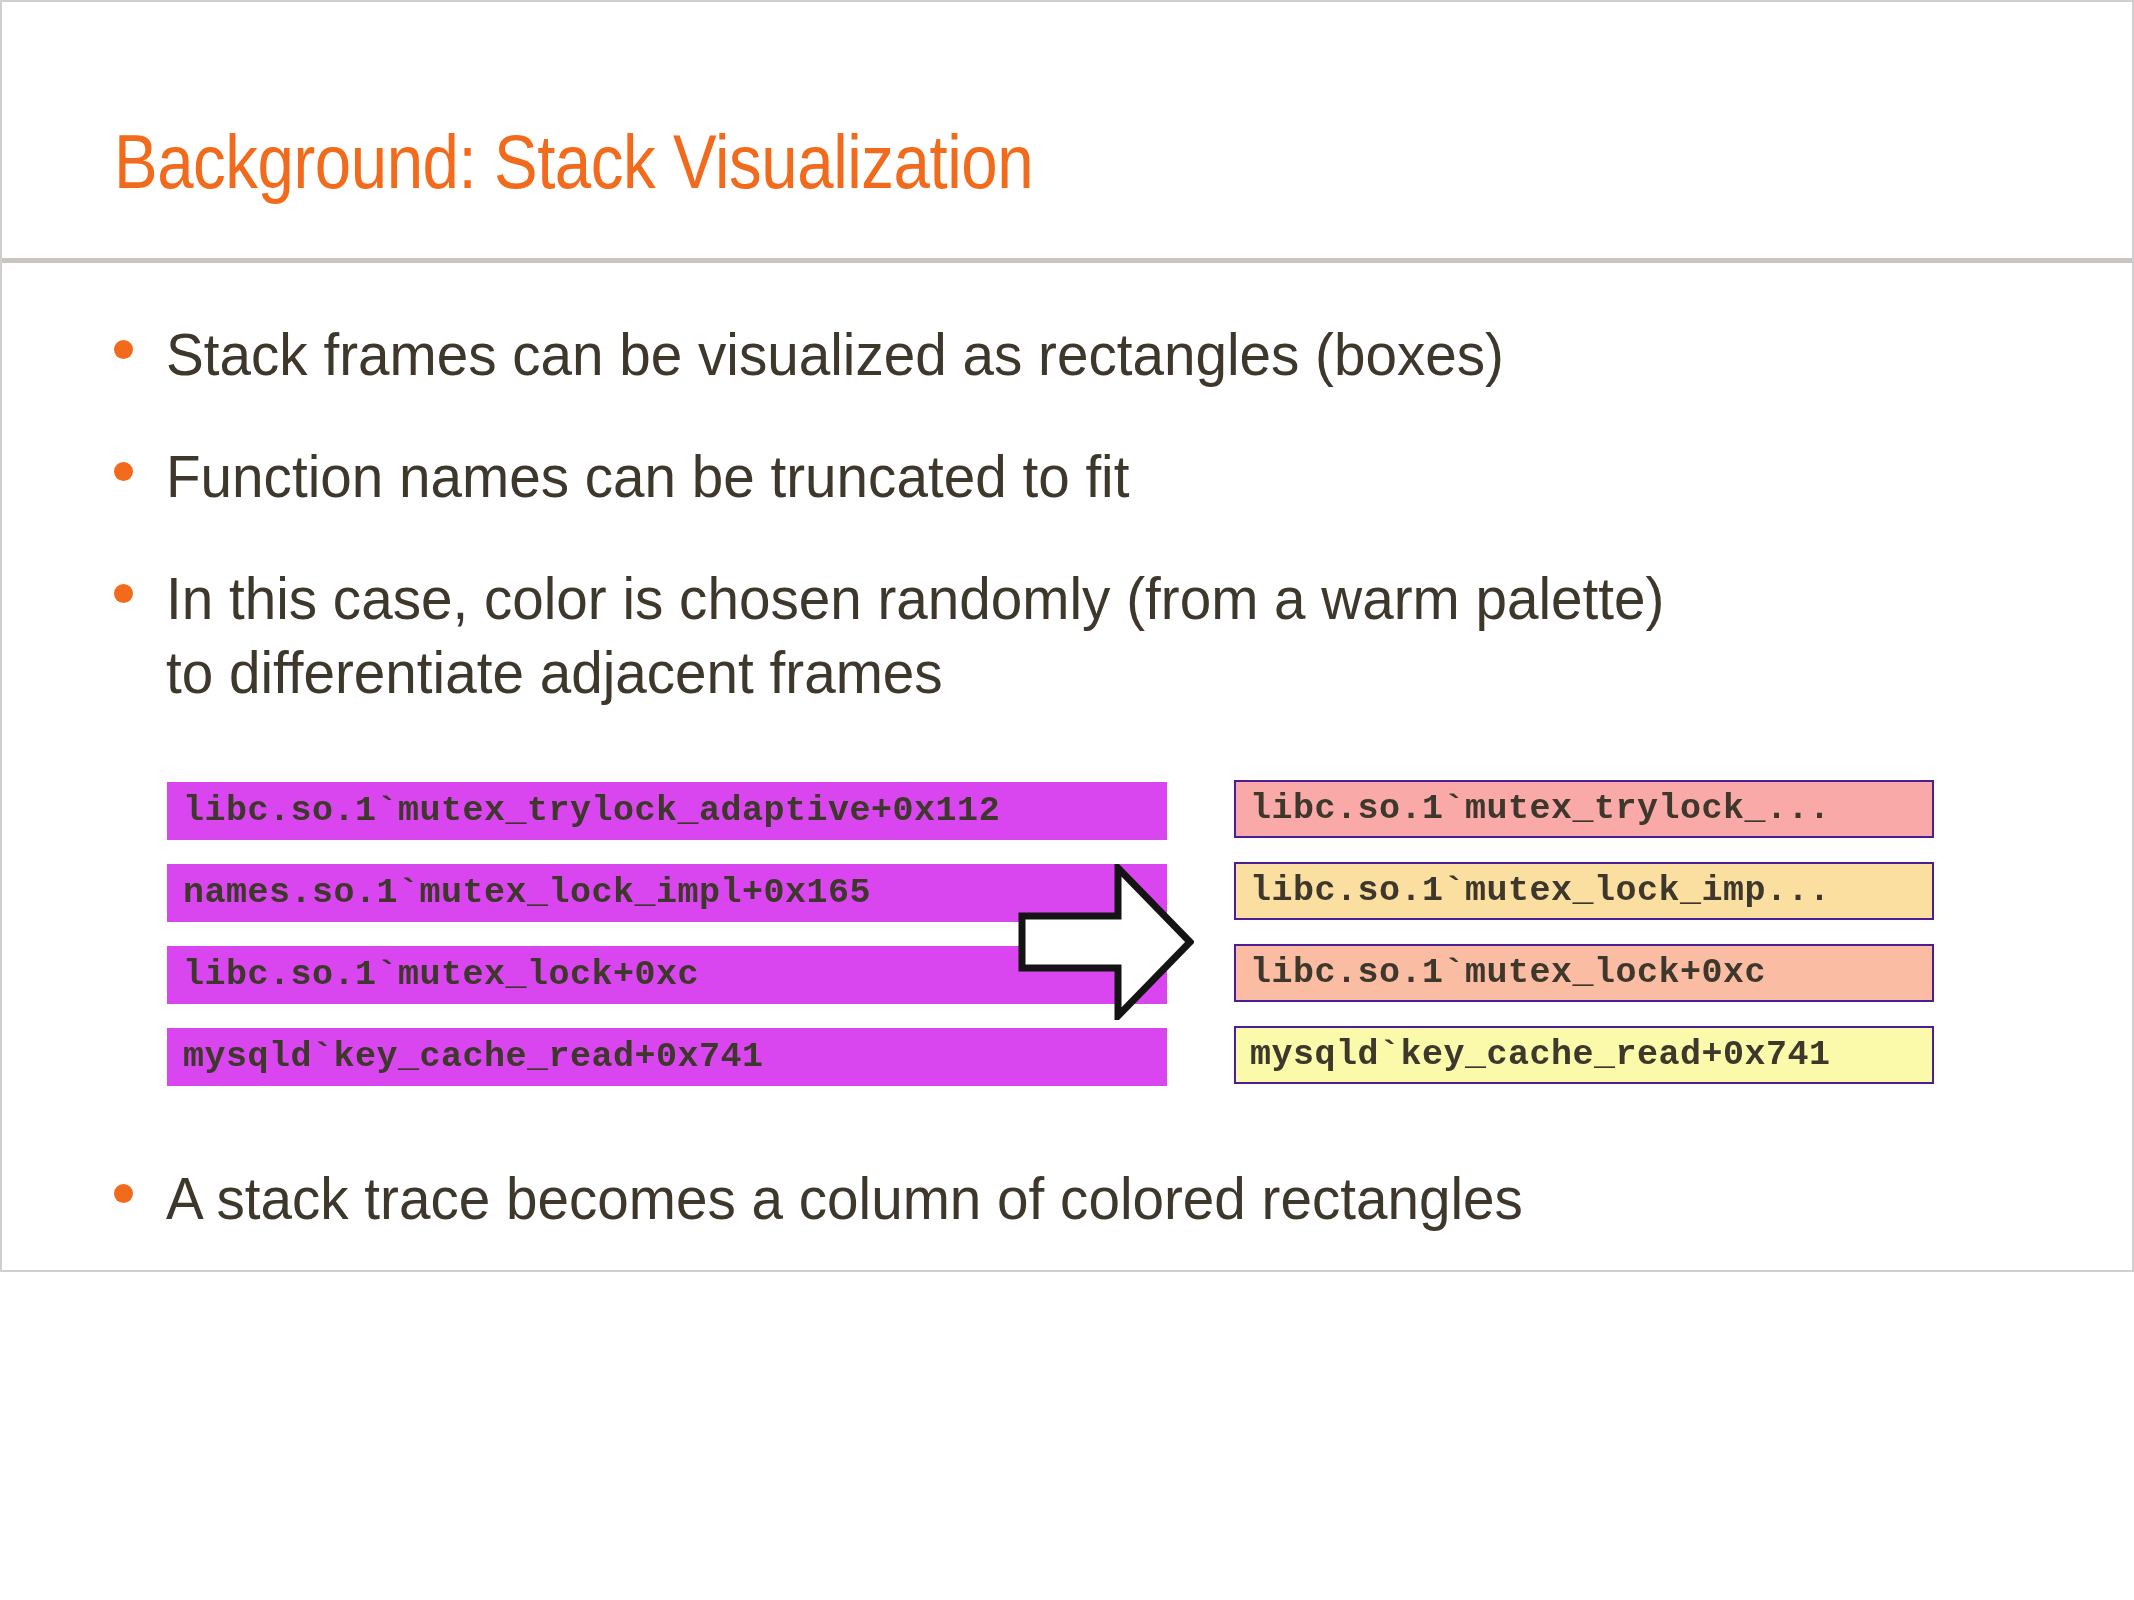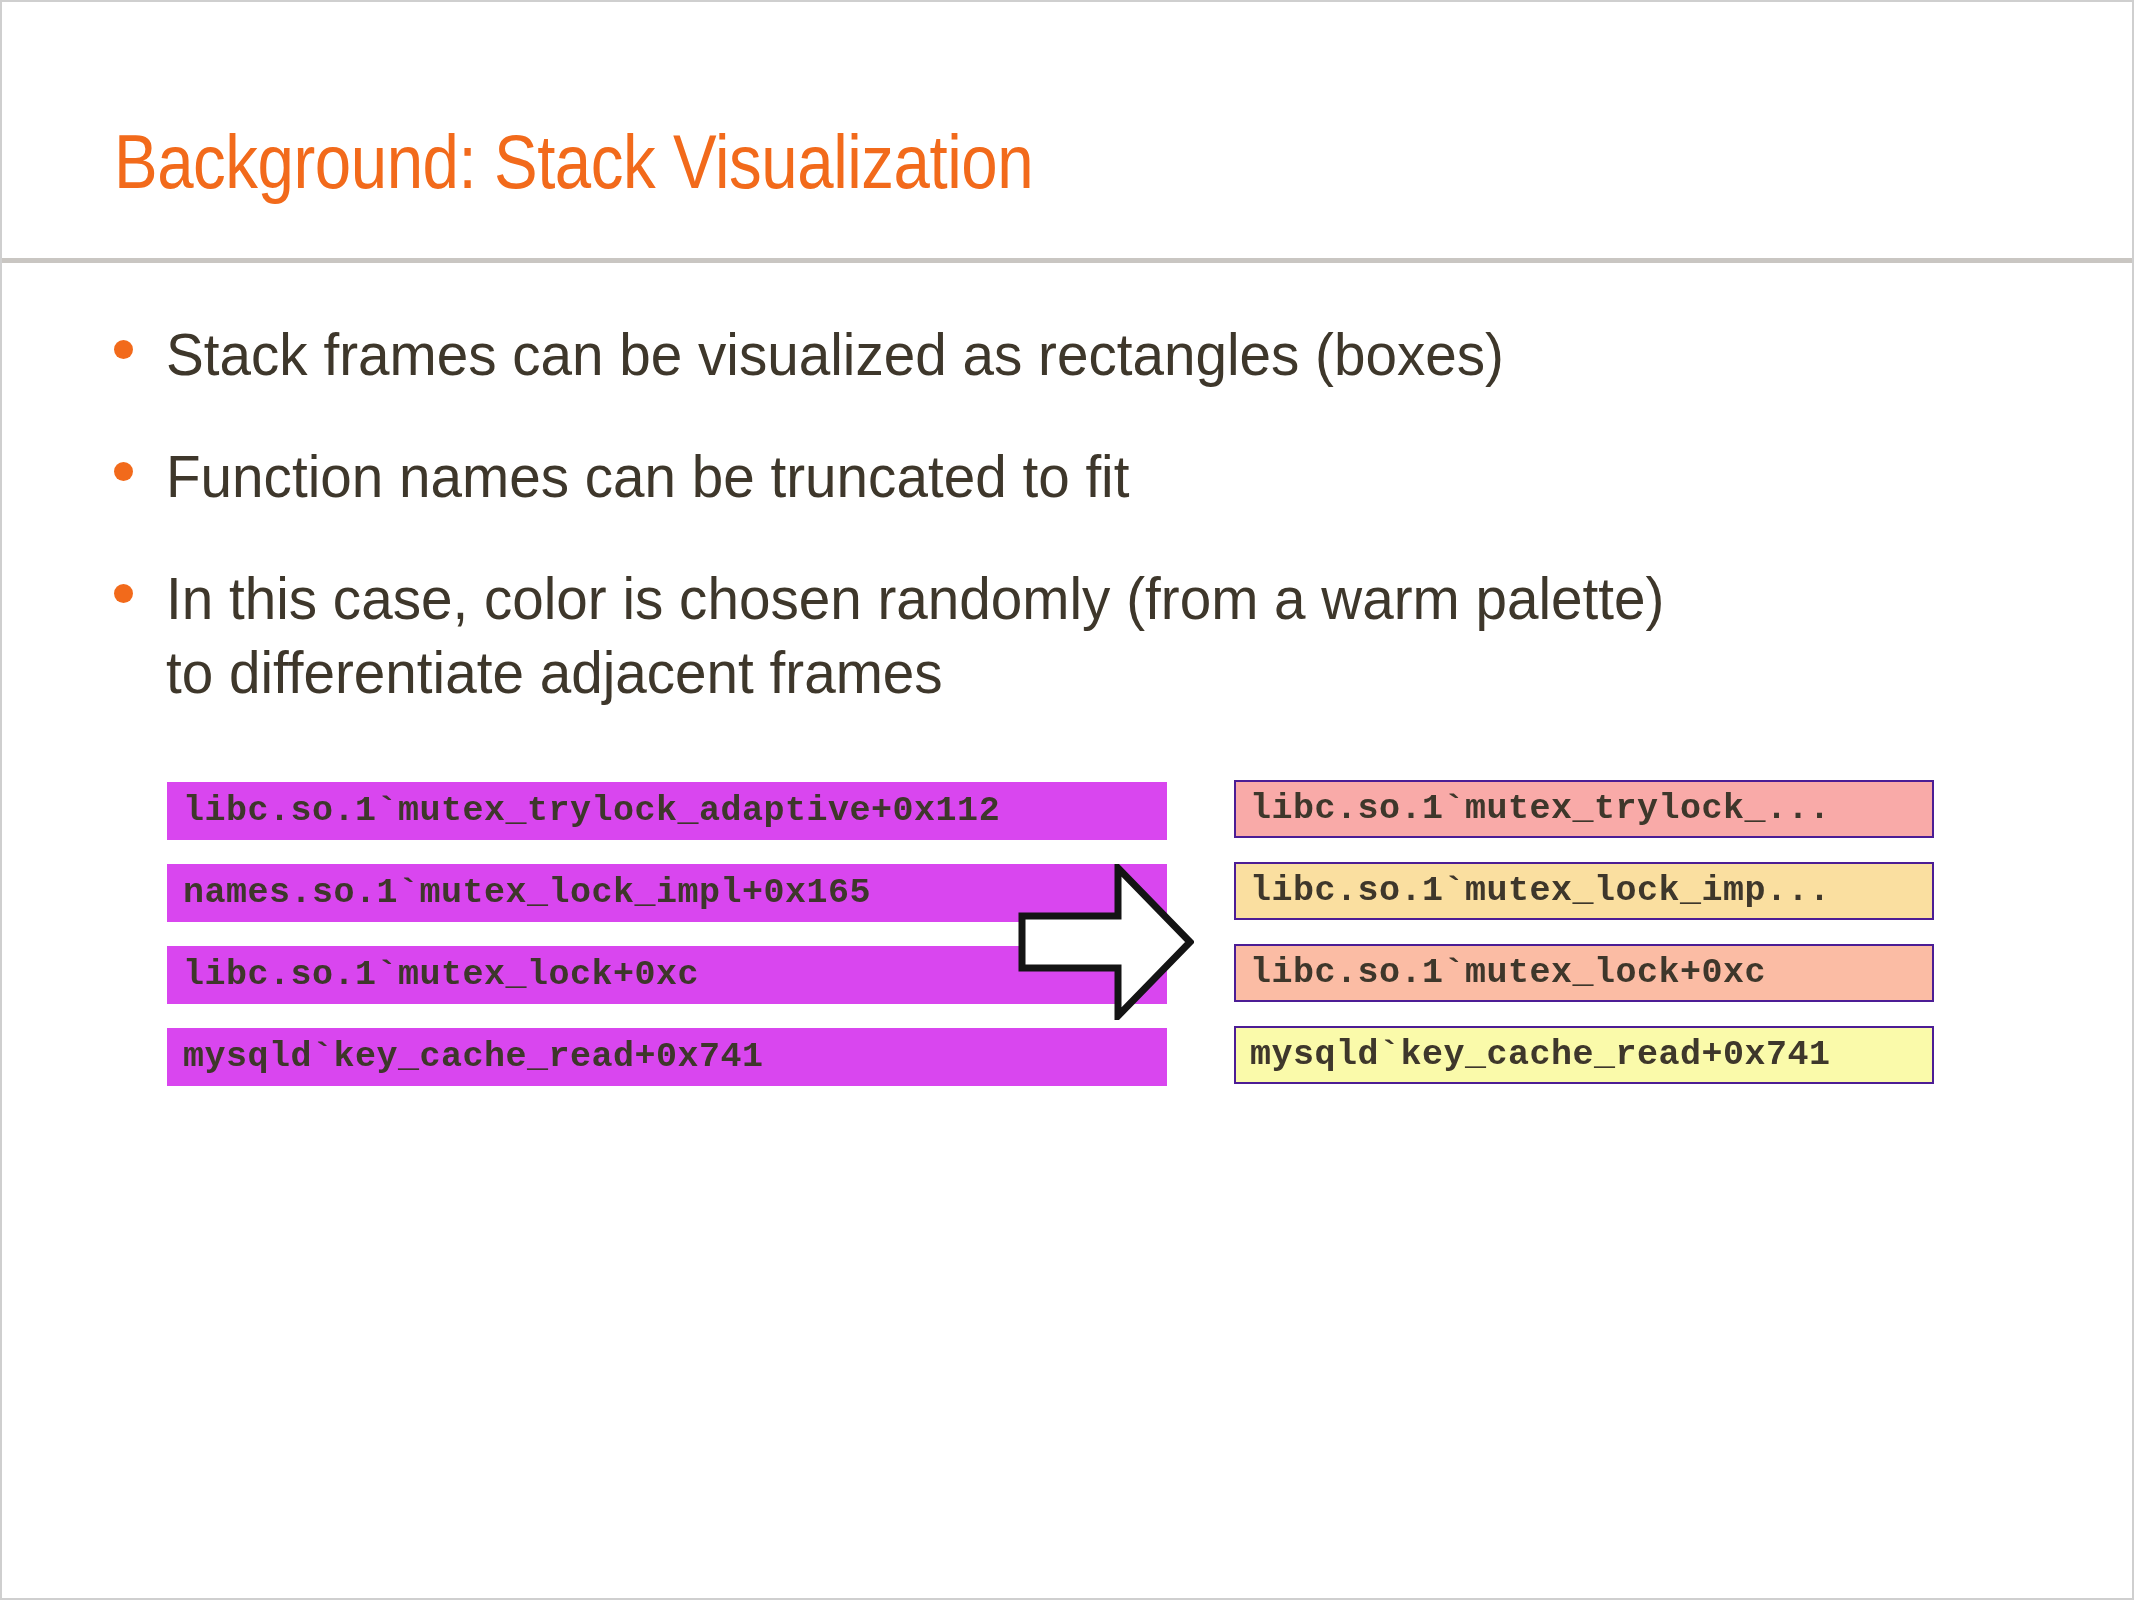--- a/index.html
+++ b/index.html
@@ -6,21 +6,21 @@
     margin: 0;
     padding: 0;
     background: #ffffff;
   }
   body {
     font-family: "Liberation Sans", sans-serif;
   }
   .slide {
     position: relative;
     width: 2134px;
-    height: 1600px;
+    height: 1272px;
     background: #ffffff;
     box-sizing: border-box;
     border: 2px solid #cfcfcf;
     overflow: hidden;
   }
 
   
   .slide-title {
     position: absolute;
     left: 112px;
@@ -167,14 +167,18 @@
 
     <div class="frame-col col-right">
       <div class="frame-box" style="background: rgb(249, 170, 168);">libc.so.1`mutex_trylock_...</div>
       <div class="frame-box" style="background: rgb(250, 223, 160);">libc.so.1`mutex_lock_imp...</div>
       <div class="frame-box" style="background: rgb(251, 188, 164);">libc.so.1`mutex_lock+0xc</div>
       <div class="frame-box" style="background: rgb(250, 250, 170);">mysqld`key_cache_read+0x741</div>
     </div>
 
   </div>
 
+  <div class="bullet b4">
+    <span class="bullet-dot"></span>
+    <span class="bullet-text">A stack trace becomes a column of colored rectangles</span>
+  </div>
 
 </div>
 
 </body></html>

